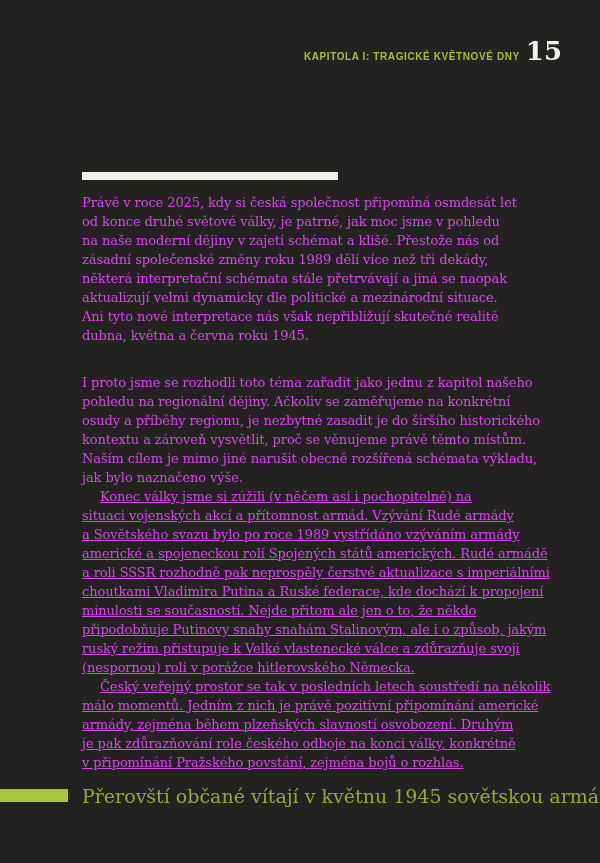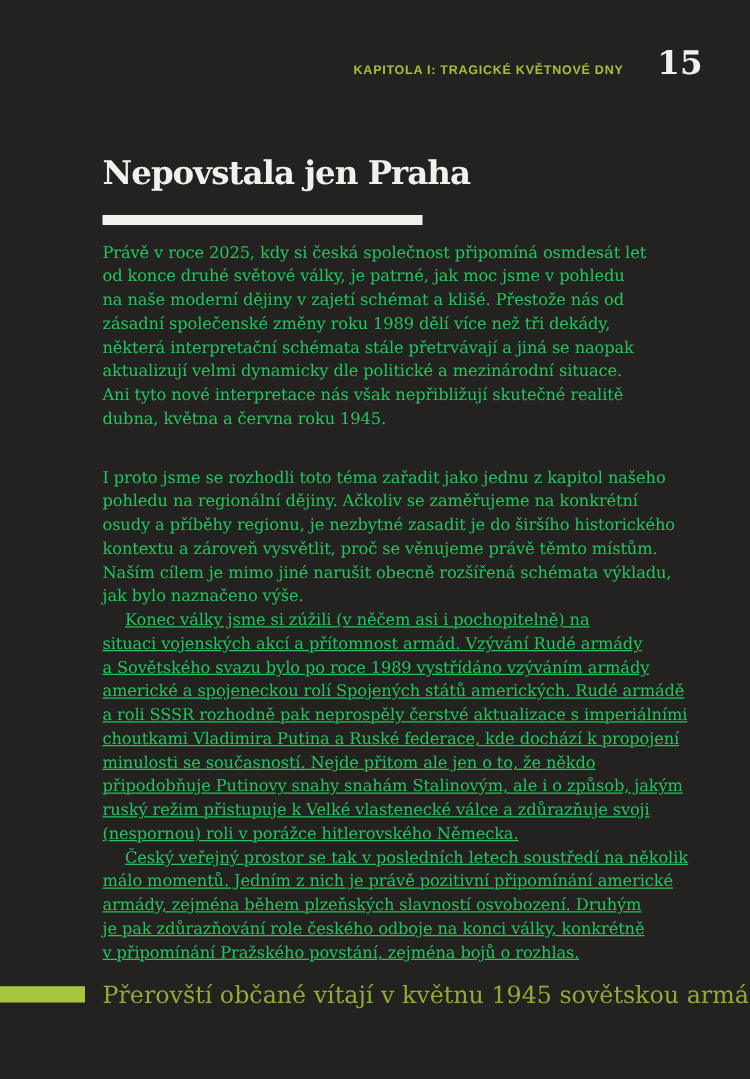--- a/index.html
+++ b/index.html
@@ -16,21 +16,21 @@
     font-family: "DejaVu Serif", serif;
   }
 
   
   .chapter-header {
     position: absolute;
     top: 36px;
     right: 38px;
     display: flex;
     align-items: baseline;
-    gap: 27px;
+    gap: 6px;
   }
   .chapter-label {
     font-family: "Liberation Sans", sans-serif;
     font-weight: bold;
     font-size: 10px;
     letter-spacing: 0.6px;
     color: #a3c13a;
     text-transform: uppercase;
   }
   .page-number {
@@ -63,21 +63,21 @@
 
   
   .body-text {
     position: absolute;
     left: 82px;
     top: 193px;
     width: 470px;
     font-size: 13px;
     line-height: 19px;
     letter-spacing: -0.1px;
-    color: #22c55e;
+    color: #d946ef;
   }
   .para {
     margin: 0;
     white-space: pre;
   }
   .para.gap { margin-top: 28px; }
   .para.indent { text-indent: 18px; text-decoration: underline; }
 
   
   .caption-bar {
@@ -100,21 +100,20 @@
 </head>
 <body>
 
 <div class="page">
 
   <header class="chapter-header">
     <span class="chapter-label">KAPITOLA I: TRAGICKÉ KVĚTNOVÉ DNY</span>
     <span class="page-number">15</span>
   </header>
 
-  <h1 class="title">Nepovstala jen Praha</h1>
 
   <div class="title-rule"></div>
 
   <main class="body-text">
       <p class="para">Právě v roce 2025, kdy si česká společnost připomíná osmdesát let
 od konce druhé světové války, je patrné, jak moc jsme v pohledu
 na naše moderní dějiny v zajetí schémat a klišé. Přestože nás od
 zásadní společenské změny roku 1989 dělí více než tři dekády,
 některá interpretační schémata stále přetrvávají a jiná se naopak
 aktualizují velmi dynamicky dle politické a mezinárodní situace.

